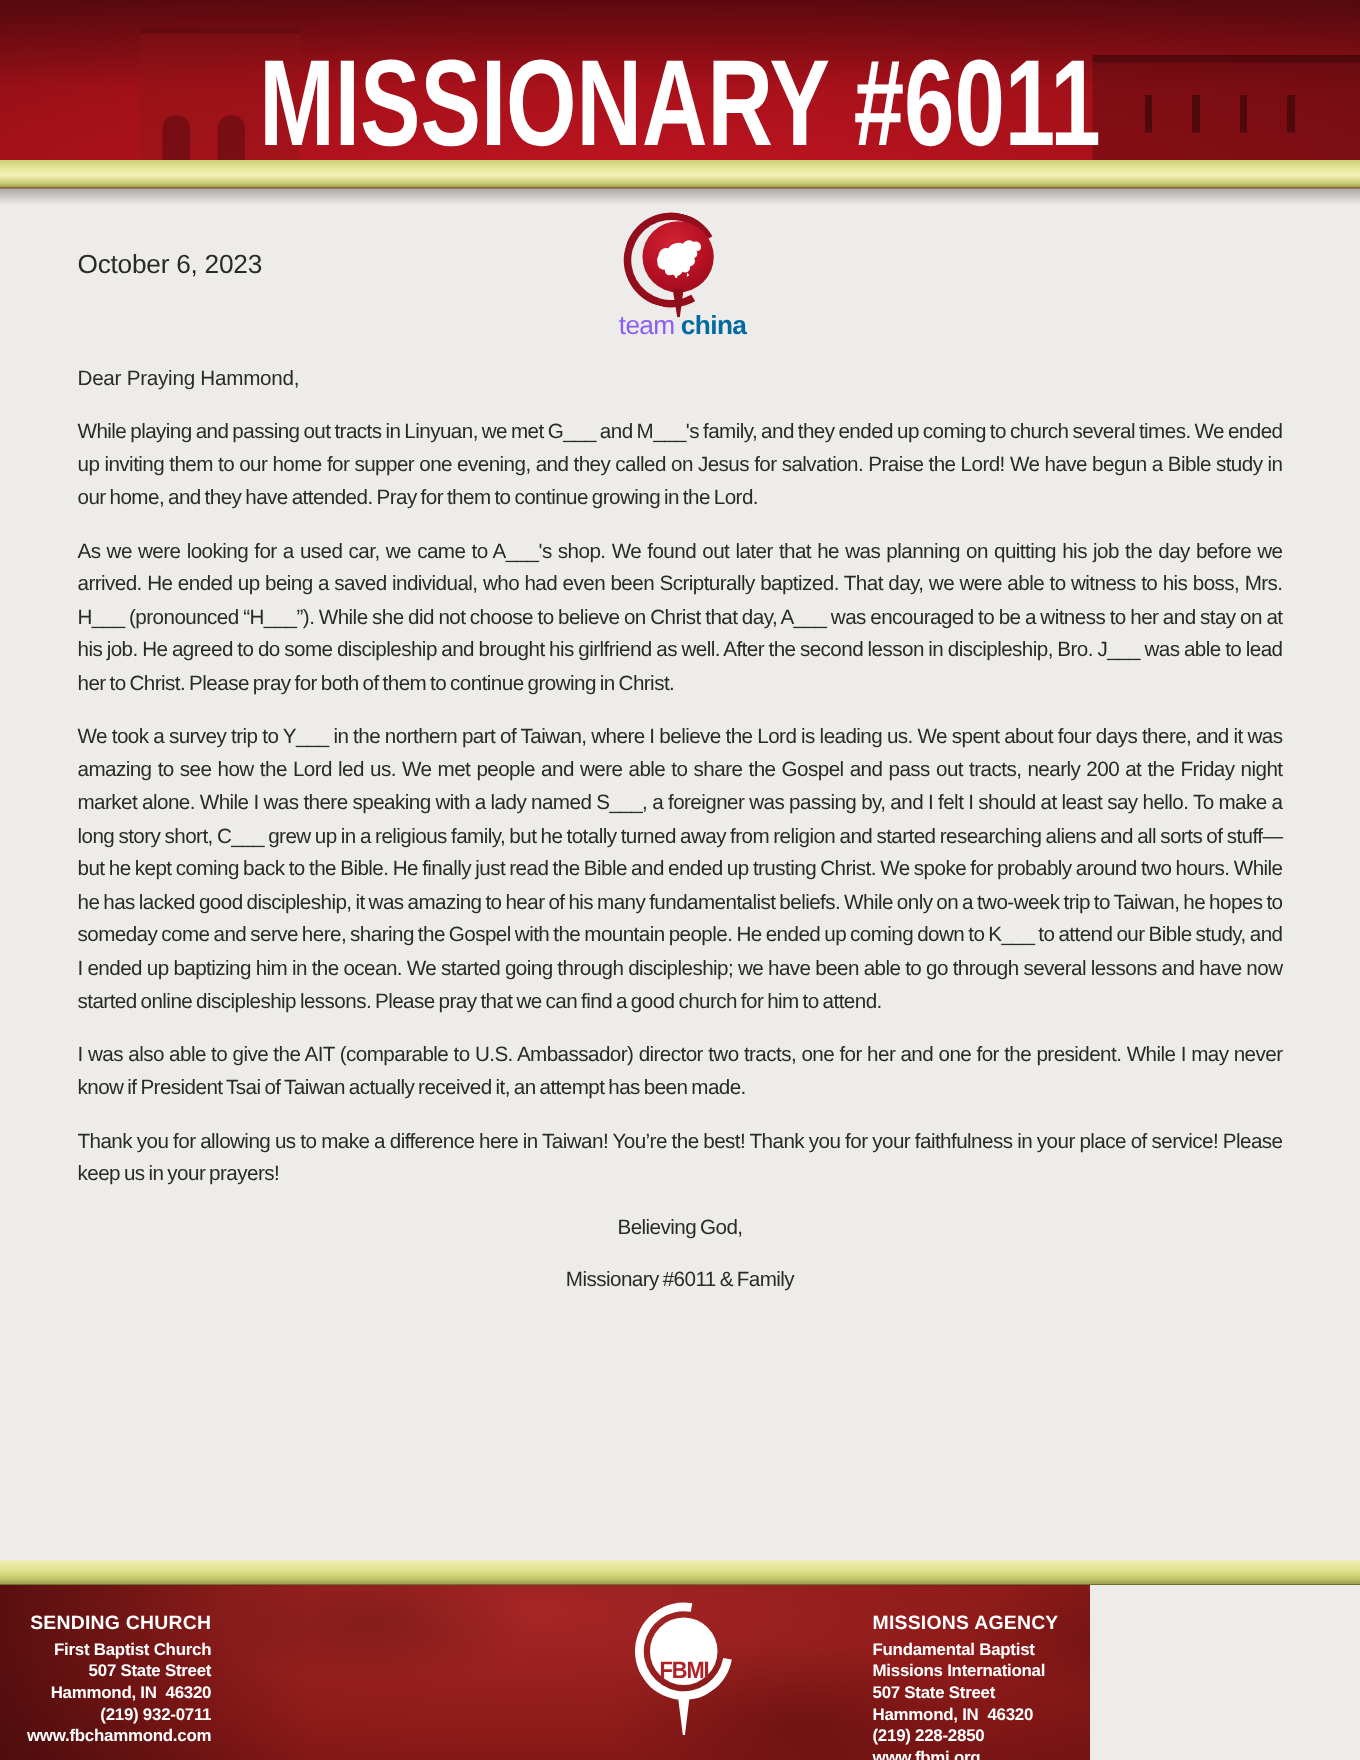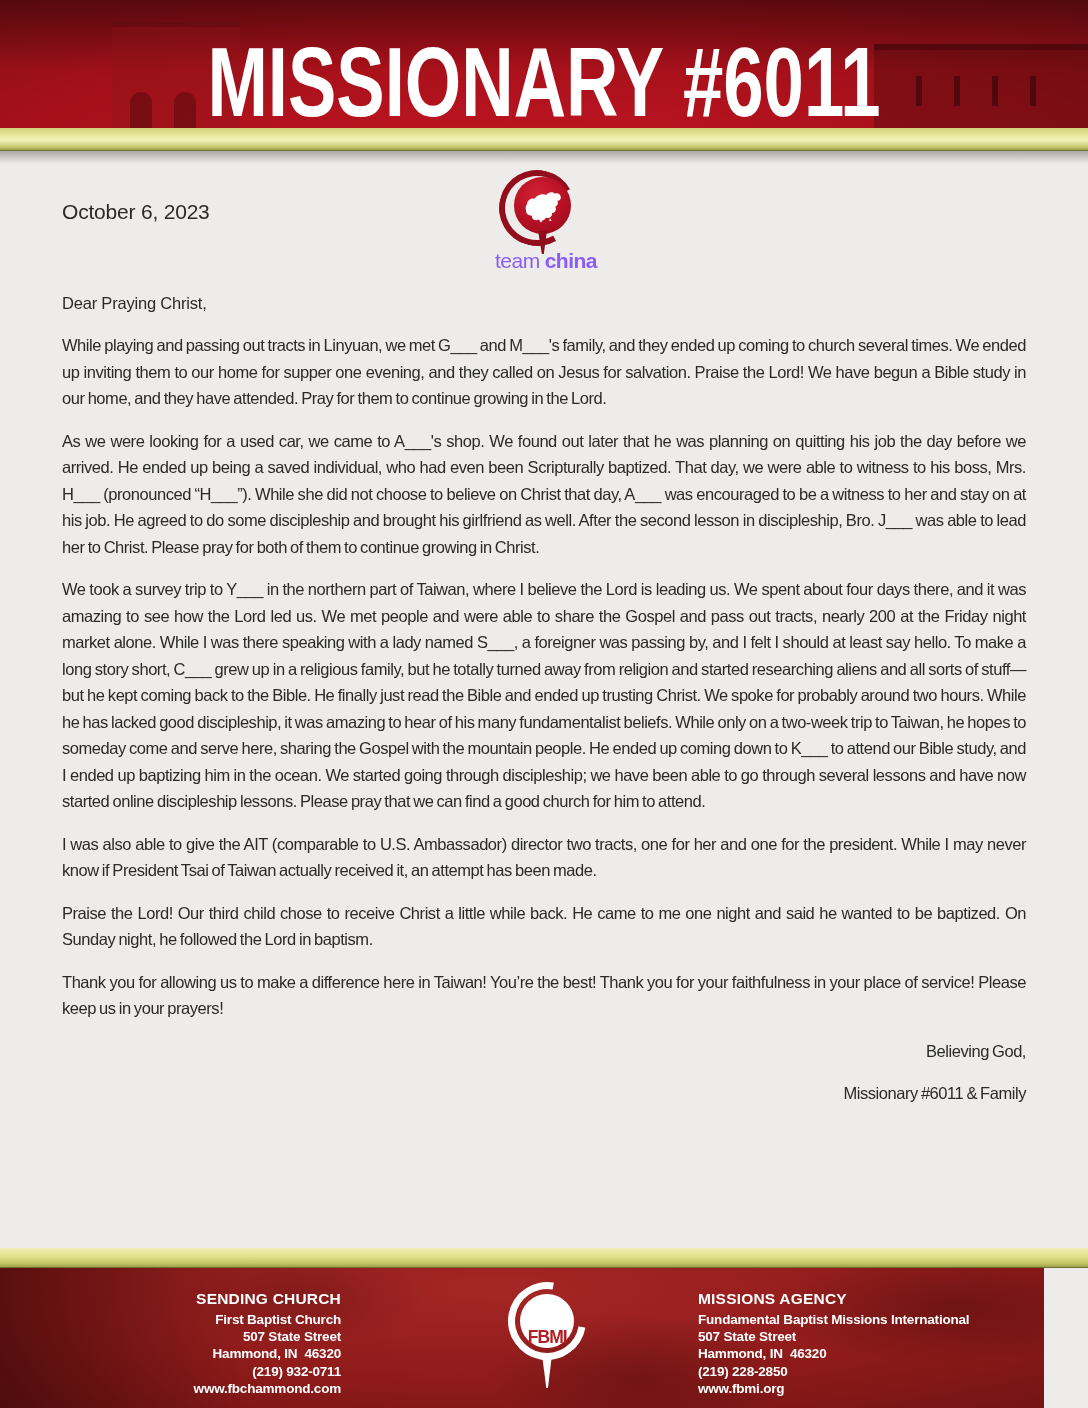--- a/index.html
+++ b/index.html
@@ -48,39 +48,39 @@
     background:#edecea; padding:0 62px; color:#2a2a28;
   }
   .letter-area::before { content:""; position:absolute; left:0; top:0; right:0; height:13px;
     background:linear-gradient(180deg, rgba(118,115,108,.55), rgba(118,115,108,0)); }
   .date { margin-top:48px; font-size:21px; line-height:26.5px; letter-spacing:-.2px; }
   .salutation { margin-top:64px; font-size:16.5px; line-height:26.5px; letter-spacing:-.2px; }
   .para, .closing, .signature {
     margin-top:16px; font-size:16.5px; line-height:26.5px;
     letter-spacing:-.45px; word-spacing:-1px; text-align:justify;
   }
-  .closing, .signature { text-align:right; }
+  .closing, .signature { text-align:center; }
 
   
   .teamchina { position:absolute; left:500px; top:20px; width:92px; height:122px; }
   .tc-crescent { position:absolute; left:-1px; top:-1px; width:76px; height:76px; border-radius:50%;
     border:6px solid #930e1c; border-right-color:transparent; transform:rotate(15deg); }
   .tc-circle { position:absolute; left:14px; top:6px; width:57px; height:57px; border-radius:50%;
     background:radial-gradient(circle at 42% 32%, #d22334 0%, #bb1226 45%, #92081a 100%);
     display:flex; align-items:center; justify-content:center; }
   .tc-circle svg { width:44px; height:34px; display:block; }
   .tc-tail { position:absolute; left:37px; top:60px; width:11px; height:23px; background:#8f0c1a;
     clip-path:polygon(10% 0, 90% 0, 62% 100%, 44% 100%); }
   .tc-text { position:absolute; left:0; top:78px; width:92px; display:flex; align-items:flex-end; justify-content:center; }
   .tc-team { color:#8b5cf6; font-size:21px; line-height:24px; letter-spacing:-.5px; }
   .tc-bar { display:inline-block; width:2px; height:22px; background:#9a8f8a; margin:0 3px 0 2px; }
-  .tc-china { color:#8b5cf6; font-size:21px; line-height:24px; font-weight:bold; letter-spacing:-.5px; }
+  .tc-china { color:#0369a1; font-size:21px; line-height:24px; font-weight:bold; letter-spacing:-.5px; }
 
   
-  .page-footer { position:absolute; left:0; top:1268px; width:1044px; height:140px;
+  .page-footer { position:absolute; left:0; top:1268px; width:872px; height:140px;
     background:
       radial-gradient(120% 180% at 48% 15%, #a52625 0%, #8c1a19 40%, #6b1212 72%, #4c0b0c 100%);
     color:#ffffff; overflow:hidden; }
   .f-sil { position:absolute; left:0; top:0; width:250px; height:140px;
     background:linear-gradient(90deg, rgba(28,2,3,.45), rgba(28,2,3,0)); }
   .f-mottle { position:absolute; inset:0;
     background:
       radial-gradient(220px 90px at 640px 110px, rgba(30,3,4,.25), rgba(30,3,4,0) 70%),
       radial-gradient(260px 80px at 950px 40px, rgba(30,3,4,.28), rgba(30,3,4,0) 70%),
       radial-gradient(180px 70px at 300px 30px, rgba(30,3,4,.20), rgba(30,3,4,0) 70%); }
@@ -126,26 +126,25 @@
       </div>
       <div class="tc-tail"></div>
       <div class="tc-text">
         <span class="tc-team">team</span>
         <span class="tc-bar"></span>
         <span class="tc-china">china</span>
       </div>
     </div>
 
     <p class="date">October 6, 2023</p>
-    <p class="salutation">Dear Praying Christ,</p>
+    <p class="salutation">Dear Praying Hammond,</p>
     <p class="para">While playing and passing out tracts in Linyuan, we met G___ and M___'s family, and they ended up coming to church several times. We ended up inviting them to our home for supper one evening, and they called on Jesus for salvation. Praise the Lord! We have begun a Bible study in our home, and they have attended. Pray for them to continue growing in the Lord.</p>
     <p class="para">As we were looking for a used car, we came to A___'s shop. We found out later that he was planning on quitting his job the day before we arrived. He ended up being a saved individual, who had even been Scripturally baptized. That day, we were able to witness to his boss, Mrs. H___ (pronounced “H___”). While she did not choose to believe on Christ that day, A___ was encouraged to be a witness to her and stay on at his job. He agreed to do some discipleship and brought his girlfriend as well. After the second lesson in discipleship, Bro. J___ was able to lead her to Christ. Please pray for both of them to continue growing in Christ.</p>
     <p class="para">We took a survey trip to Y___ in the northern part of Taiwan, where I believe the Lord is leading us. We spent about four days there, and it was amazing to see how the Lord led us. We met people and were able to share the Gospel and pass out tracts, nearly 200 at the Friday night market alone. While I was there speaking with a lady named S___, a foreigner was passing by, and I felt I should at least say hello. To make a long story short, C___ grew up in a religious family, but he totally turned away from religion and started researching aliens and all sorts of stuff—but he kept coming back to the Bible. He finally just read the Bible and ended up trusting Christ. We spoke for probably around two hours. While he has lacked good discipleship, it was amazing to hear of his many fundamentalist beliefs. While only on a two-week trip to Taiwan, he hopes to someday come and serve here, sharing the Gospel with the mountain people. He ended up coming down to K___ to attend our Bible study, and I ended up baptizing him in the ocean. We started going through discipleship; we have been able to go through several lessons and have now started online discipleship lessons. Please pray that we can find a good church for him to attend.</p>
     <p class="para">I was also able to give the AIT (comparable to U.S. Ambassador) director two tracts, one for her and one for the president. While I may never know if President Tsai of Taiwan actually received it, an attempt has been made.</p>
-    <p class="para">Praise the Lord! Our third child chose to receive Christ a little while back. He came to me one night and said he wanted to be baptized. On Sunday night, he followed the Lord in baptism.</p>
     <p class="para">Thank you for allowing us to make a difference here in Taiwan! You’re the best! Thank you for your faithfulness in your place of service! Please keep us in your prayers!</p>
     <p class="closing">Believing God,</p>
     <p class="signature">Missionary #6011 &amp; Family</p>
   </main>
 
   <div class="gold-band bottom"></div>
 
   <footer class="page-footer">
     <div class="f-sil"></div>
     <div class="f-mottle"></div>

